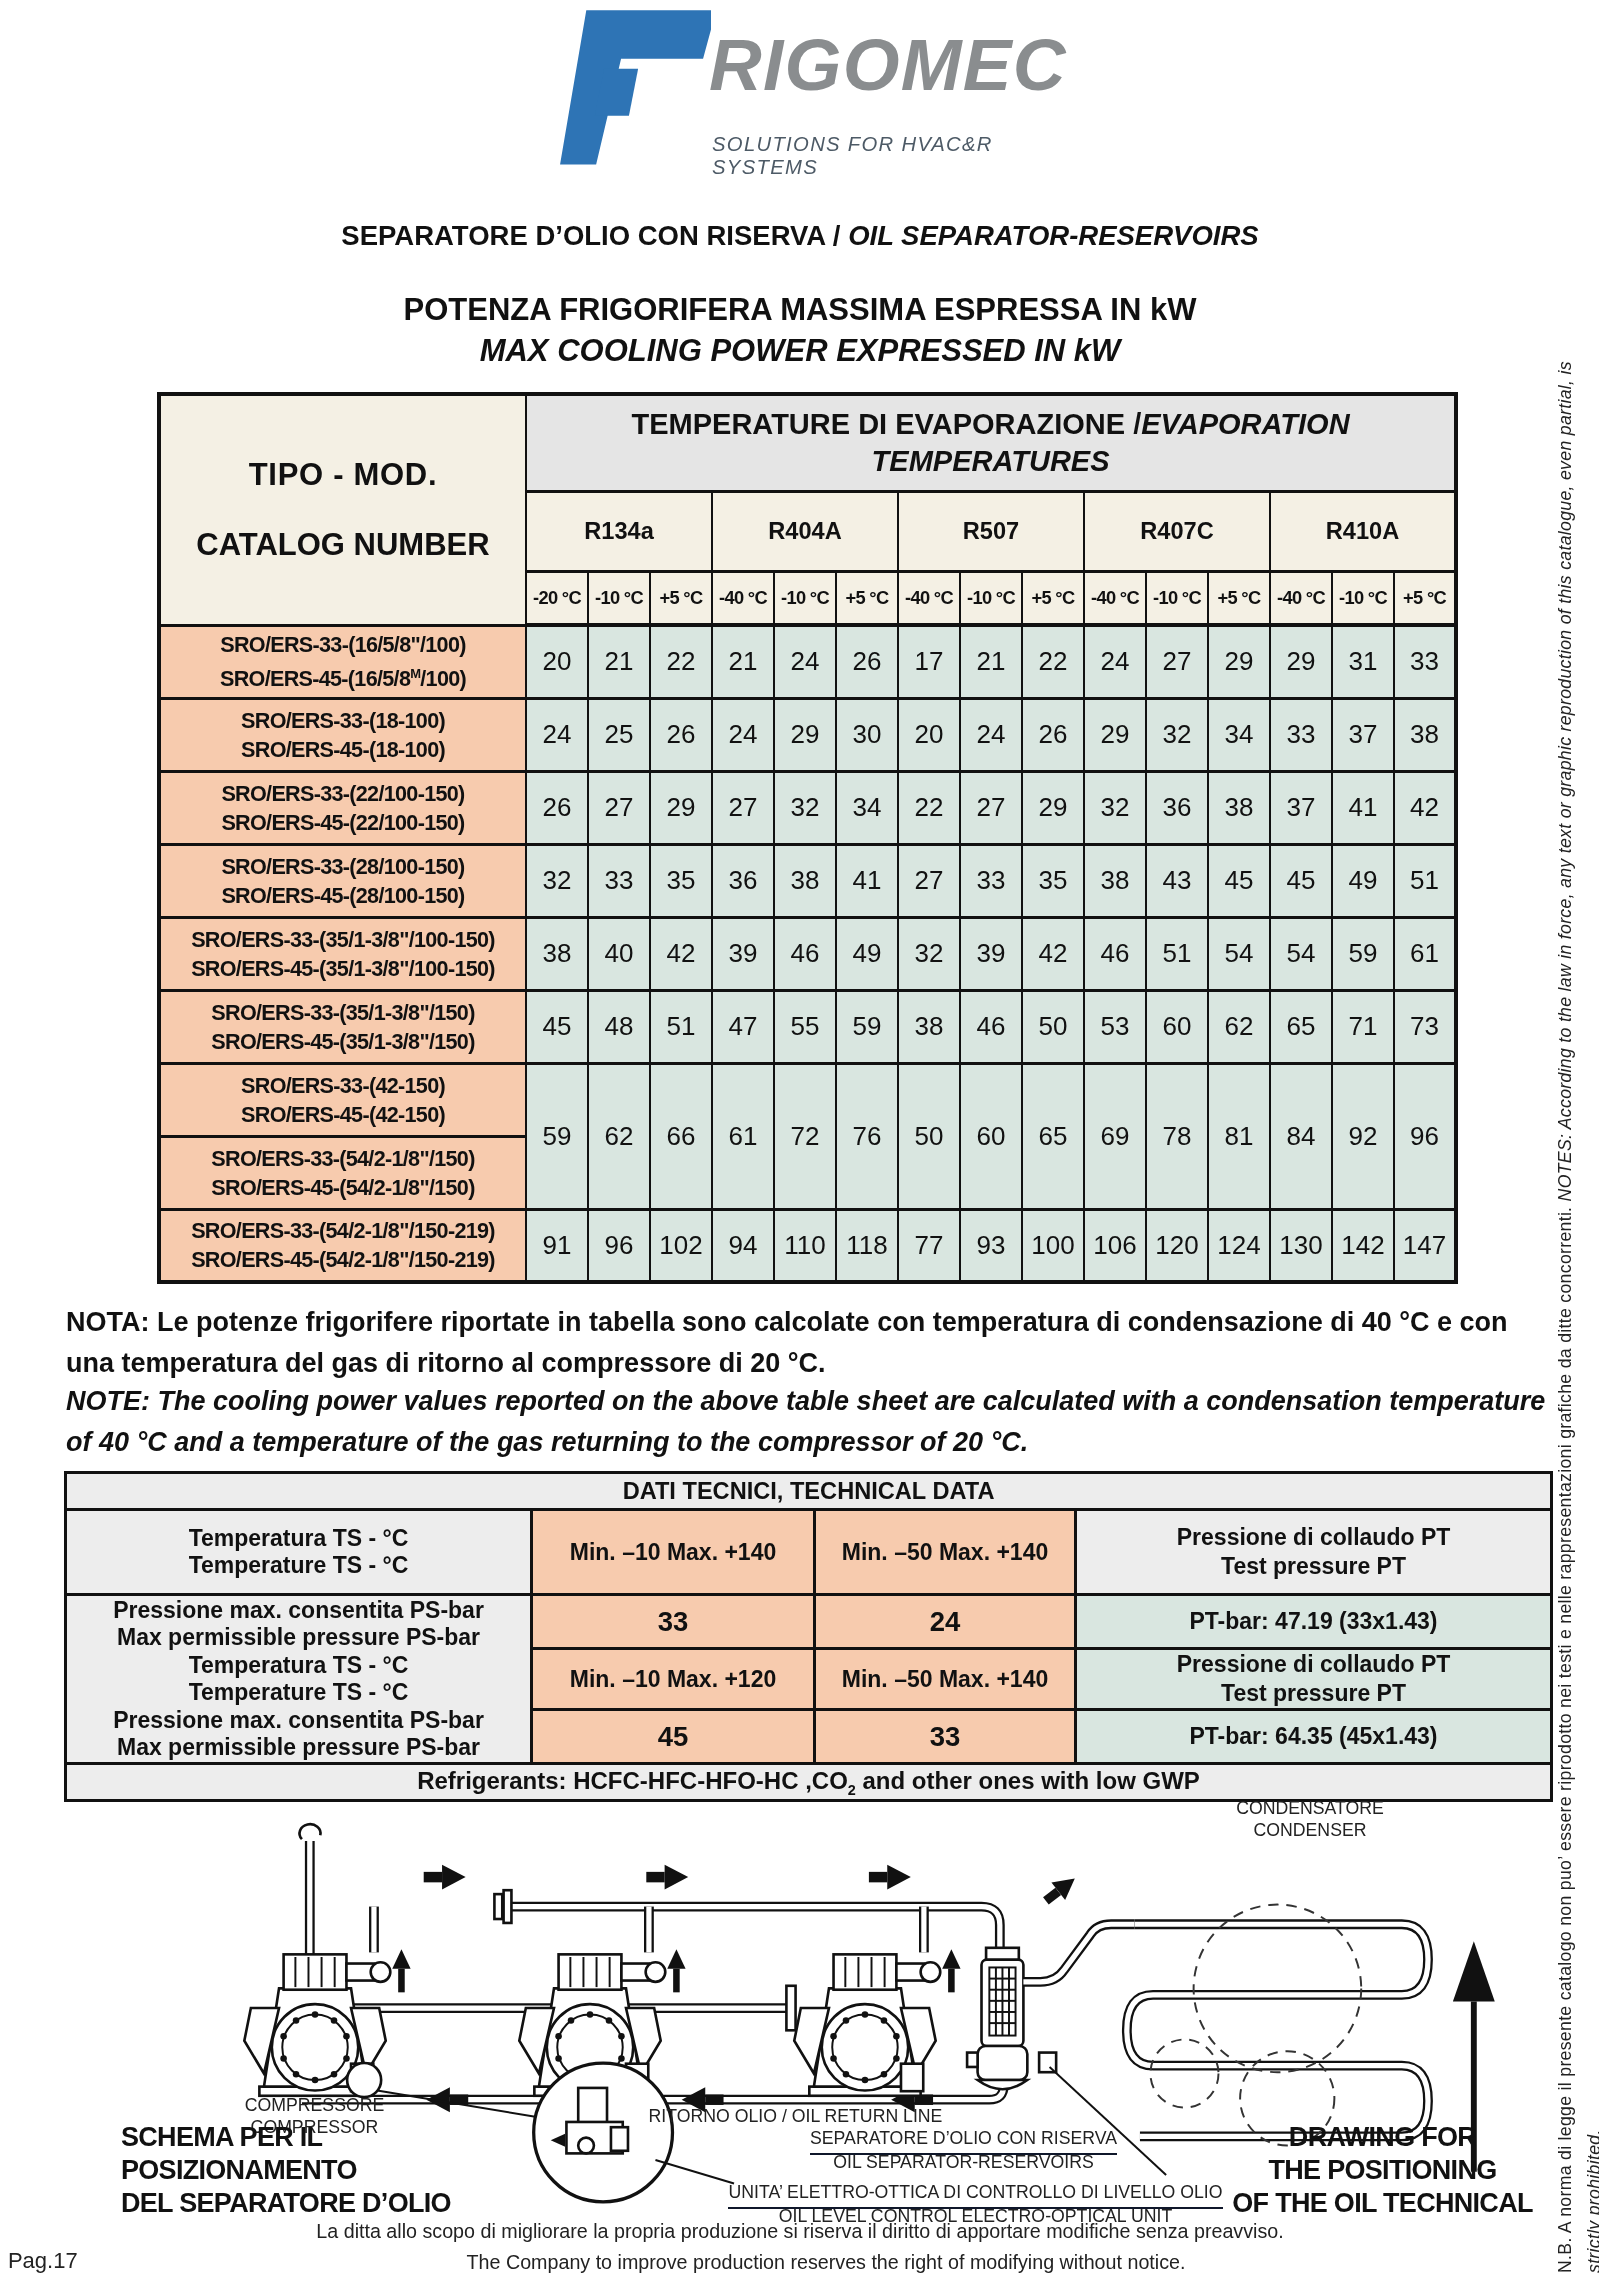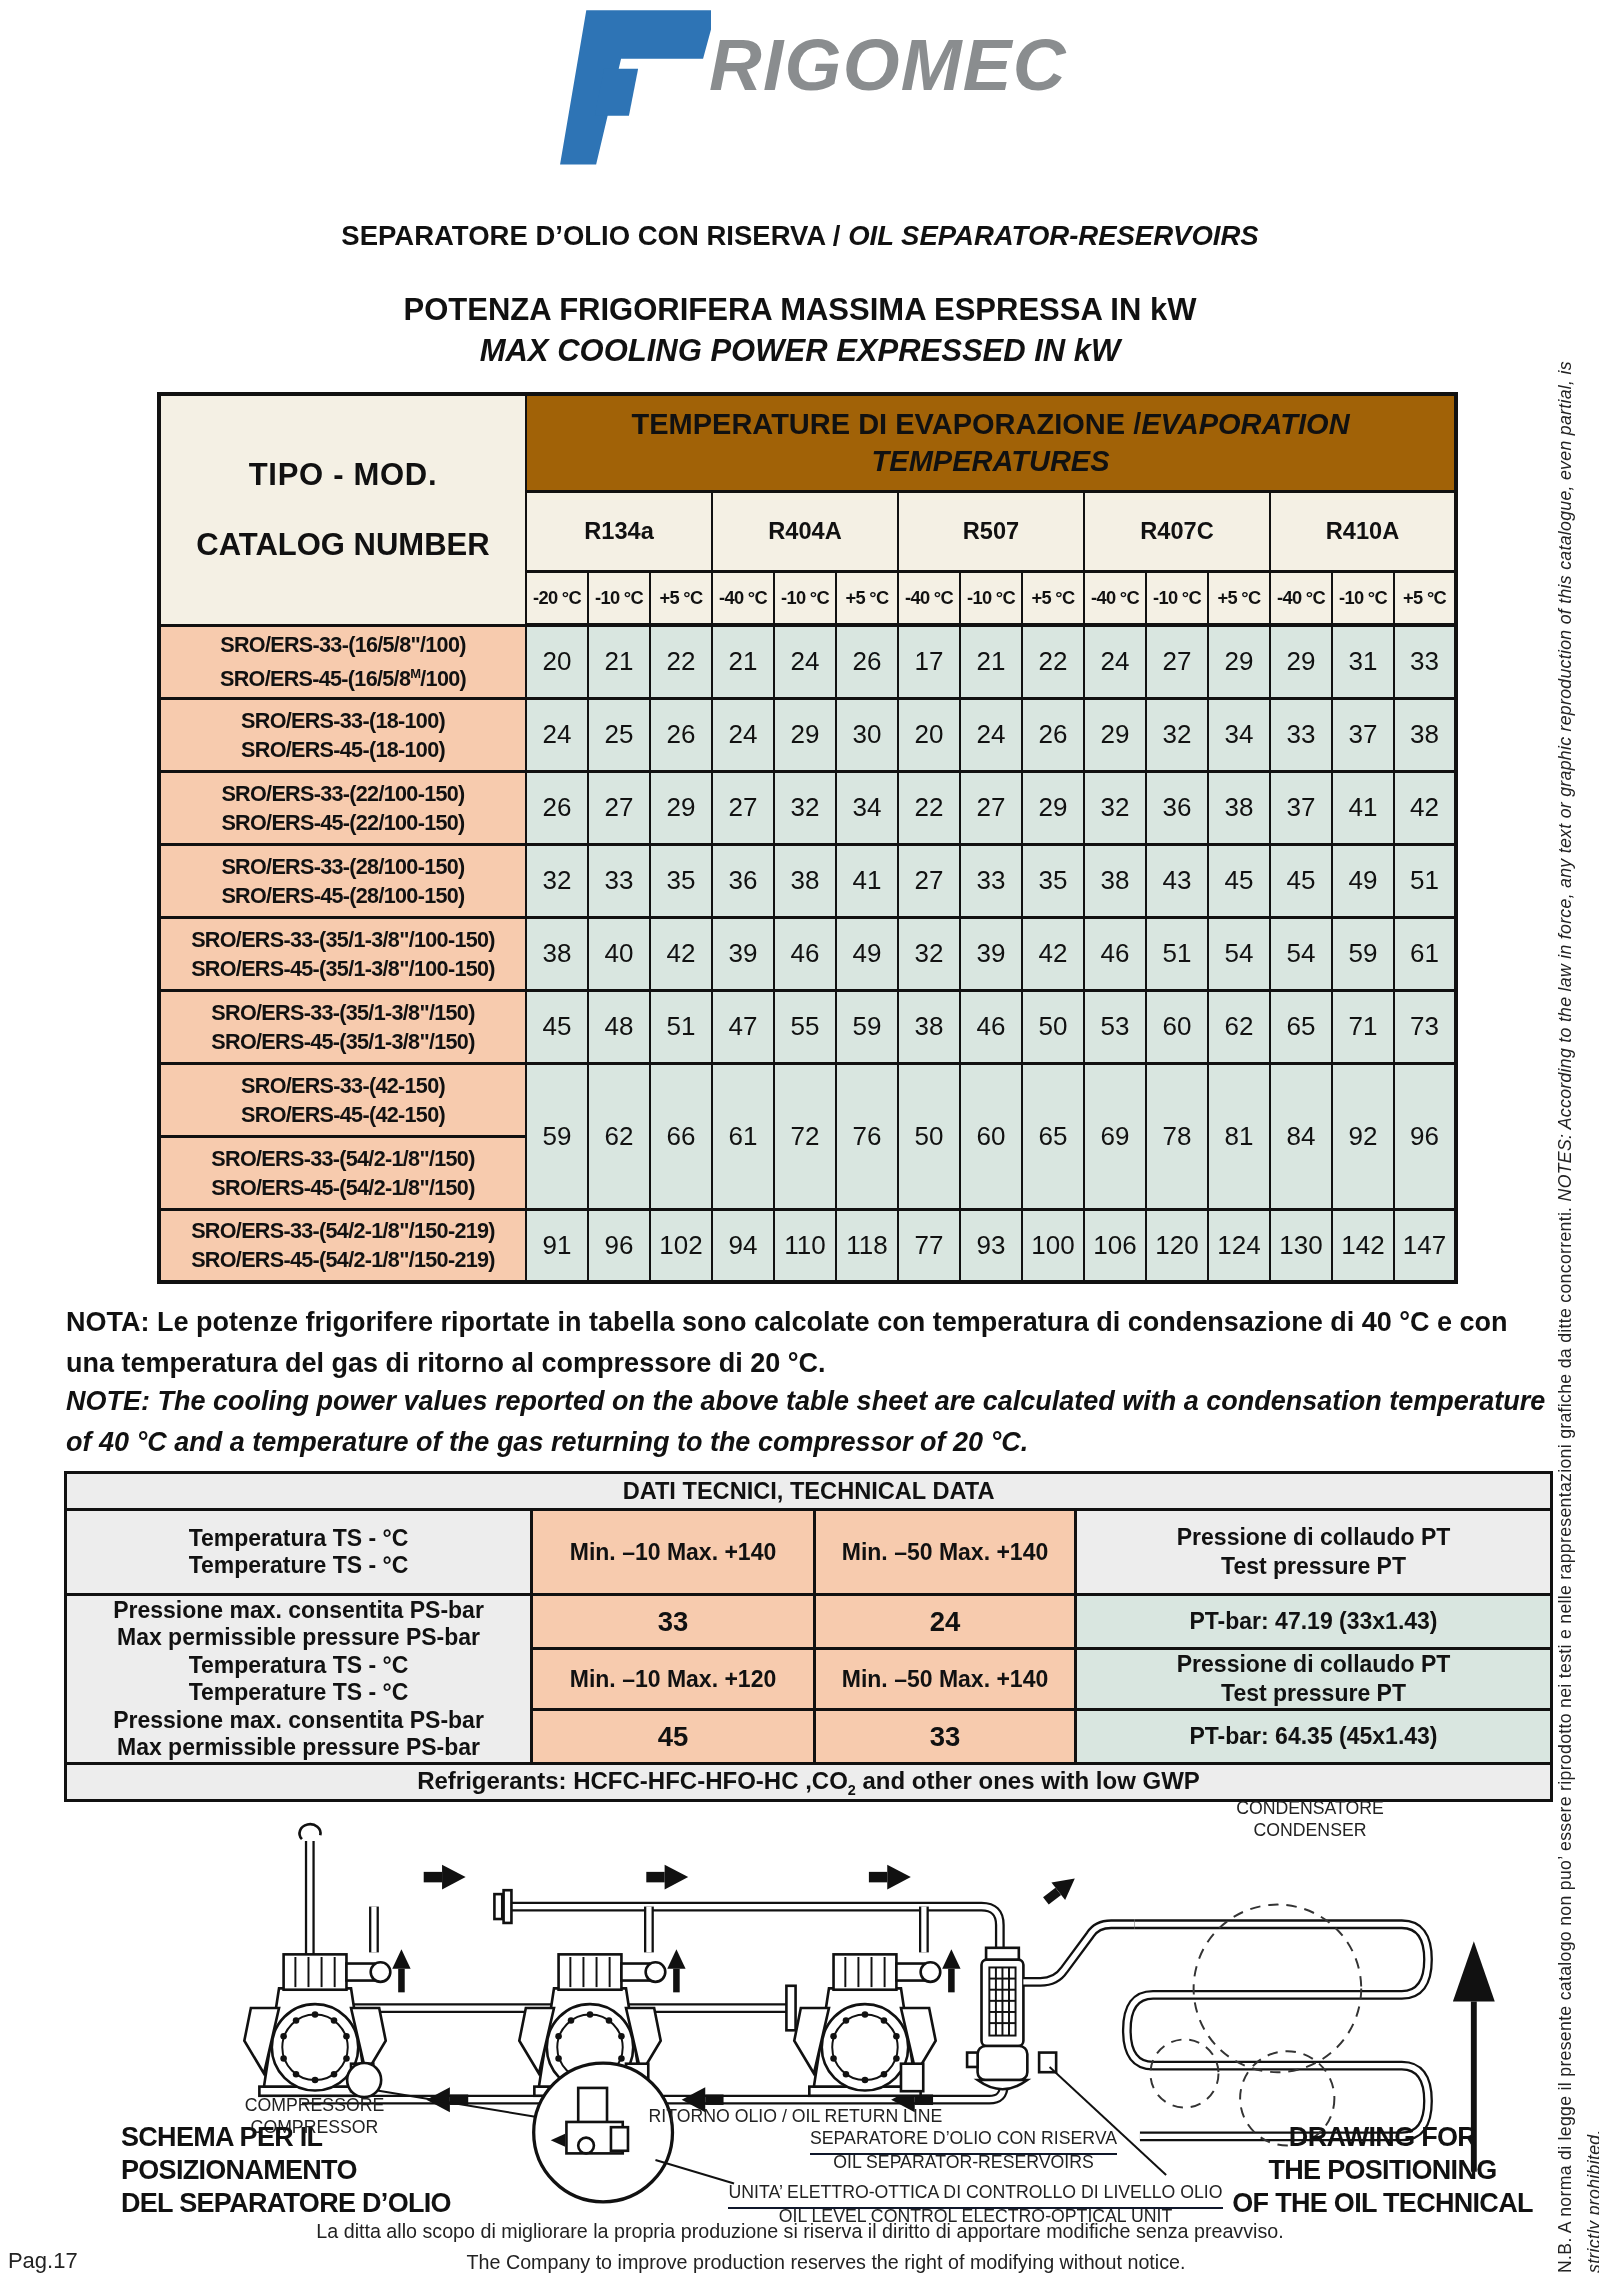--- a/index.html
+++ b/index.html
@@ -21,21 +21,21 @@
   
   table{border-collapse:collapse;table-layout:fixed;}
   .kw-table{position:absolute;left:157px;top:392px;width:1294px;border:4.6px solid #111;}
   .kw-table td{border:2.6px solid #111;text-align:center;vertical-align:middle;padding:0;}
   .kw-table .hrow-a td{border-bottom-width:3.9px;}
   .kw-table .hrow-c td{border-bottom-width:4.6px;}
   .kw-table tbody td{border-top-width:3.9px;border-bottom-width:3.9px;}
   .corner{background:#f4f0e4;}
   .corner .l1{font-size:31px;font-weight:bold;letter-spacing:0.7px;}
   .corner .l2{font-size:31px;font-weight:bold;margin-top:34px;letter-spacing:0px;}
-  .evap-cell{background:#a16207;font-size:29px;font-weight:bold;padding:3.9px 59px !important;line-height:37px;}
+  .evap-cell{background:#e5e5e5;font-size:29px;font-weight:bold;padding:3.9px 59px !important;line-height:37px;}
   .ref-cell{background:#f4f0e4;font-size:23.6px;font-weight:bold;margin-left:36px;}
   .temp-cell{background:#f4f0e4;font-size:18.3px;font-weight:bold;letter-spacing:-0.7px;margin-top:42px;}
   .model-cell{background:#f7cbae;font-size:21.6px;font-weight:bold;line-height:29px;letter-spacing:-0.7px;}
   .val-cell{background:#d9e6e0;font-size:26px;font-weight:normal;}
   sup{font-size:60%;vertical-align:super;}
   sub{font-size:60%;vertical-align:sub;}
   
   .nota{position:absolute;left:66px;top:1293px;width:1487px;font-size:27px;font-weight:bold;line-height:41px;margin-top:9px;}
   .note-en{position:absolute;left:66px;top:1381px;width:1487px;font-size:27px;font-weight:bold;font-style:italic;line-height:41px;}
   
@@ -76,20 +76,21 @@
 <body>
 
 <div class="page">
 
   <div class="logo">
     <svg class="logo-f" width="151" height="164" viewBox="0 0 230 250">
       <polygon points="18,0 216,0 196,74 71,74 33,235 -22,235" fill="#2e74b5" transform="translate(22,8)"></polygon>
       <polygon points="53,169 67,97 119,97 105,169" fill="#2e74b5"></polygon>
     </svg>
     <div class="logo-word">RIGOMEC</div>
+    <div class="logo-tag">SOLUTIONS FOR HVAC&amp;R SYSTEMS</div>
   </div>
 
   <div class="t-center title-sub"><span>SEPARATORE D’OLIO CON RISERVA / </span><span class="it">OIL SEPARATOR-RESERVOIRS</span></div>
   <div class="t-center title-main">POTENZA FRIGORIFERA MASSIMA ESPRESSA IN kW</div>
   <div class="t-center title-main2">MAX COOLING POWER EXPRESSED IN kW</div>
 
   <table class="kw-table">
     <colgroup>
       <col style="width:367px">
       <col span="15" style="width:62px">

